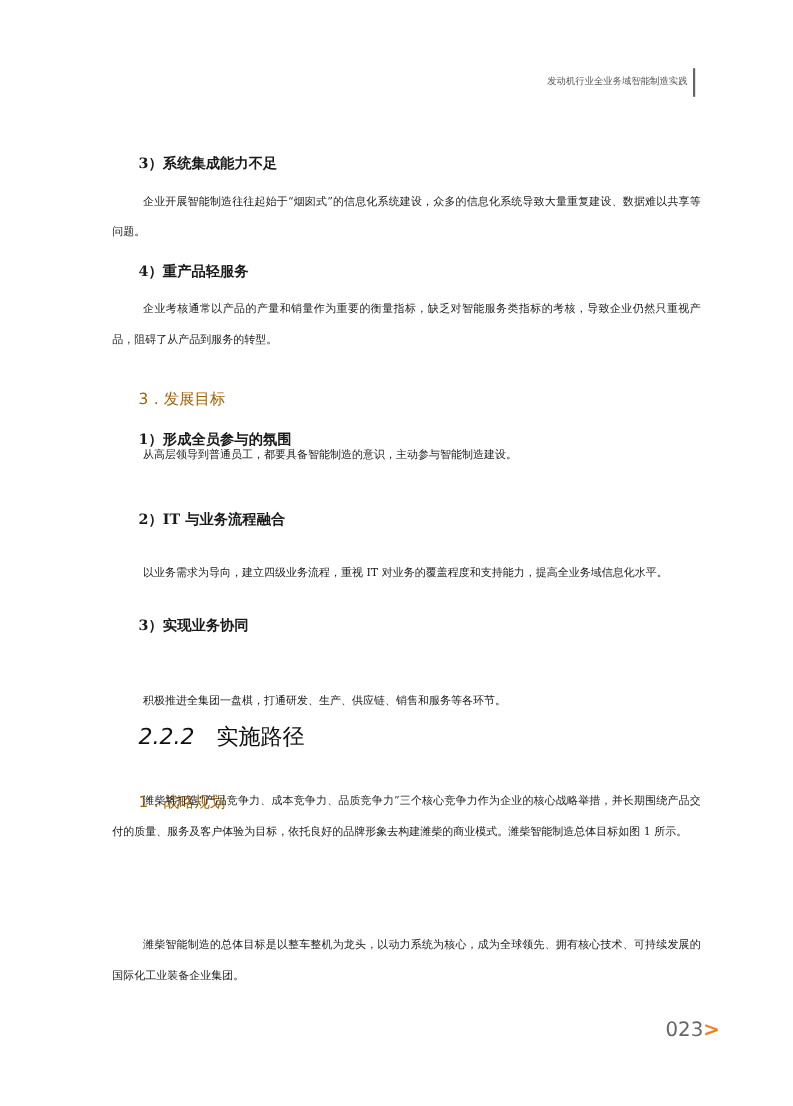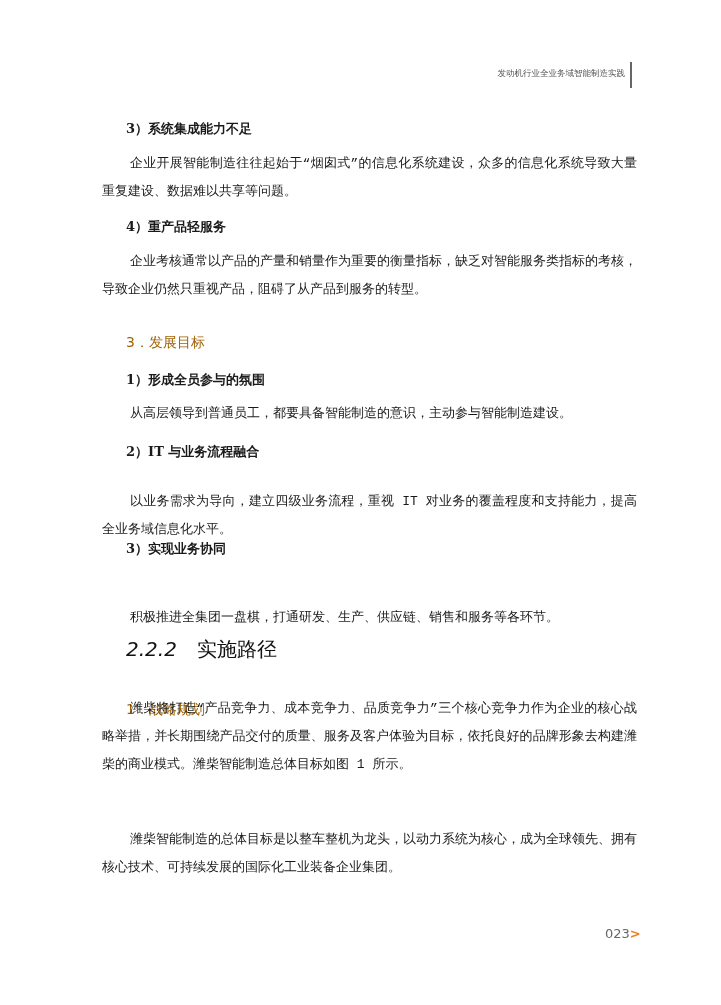--- a/index.html
+++ b/index.html
@@ -1,46 +1,46 @@
 <!DOCTYPE html>
 <html><head>
 <meta charset="utf-8">
 <style>
   html, body { margin: 0; padding: 0; background: #ffffff; }
   body { width: 721px; height: 1005px; position: relative; overflow: hidden;
          font-family: "DejaVu Serif", "Liberation Serif", serif; color: #1a1a1a; }
   .running-head { position: absolute; top: 68px; right: 96px; font-family: Liberation Sans, sans-serif;
                   font-size: 8.5px; color: #555; letter-spacing: 0; }
   .head-bar { position: absolute; top: 62px; left: 630px; width: 2px; height: 26px; background: #666; }
-  .block { position: absolute; left: 102px; width: 535px; }
+  .block { position: absolute; left: 102px; width: 535px; margin-top: 20px; }
   .sub { font-weight: bold; font-size: 13px; padding-left: 24px; }
-  .para { font-size: 13px; line-height: 28px; text-indent: 28px; text-align: justify; font-family: Liberation Mono, monospace; }
+  .para { font-size: 10px; line-height: 28px; text-indent: 28px; text-align: justify; }
   .red { color: #a16207; font-family: "DejaVu Sans", "Liberation Sans", sans-serif; font-size: 14px; padding-left: 24px; }
   .h2 { font-family: "DejaVu Sans", "Liberation Sans", sans-serif; font-size: 20px; color: #111; padding-left: 24px; }
   .h2 .num { margin-right: 20px; font-style: italic; }
   .page-num { position: absolute; top: 926px; left: 605px; font-family: "DejaVu Sans", "Liberation Sans", sans-serif;
-              font-size: 13px; color: #666; }
+              font-size: 18px; color: #666; }
   .page-num .arrow { color: #f07e1a; font-weight: bold; }
 </style>
 </head>
 <body>
 
 <div class="running-head">发动机行业全业务域智能制造实践</div>
 <div class="head-bar"></div>
 
 <div class="block sub" style="top:120px">3）系统集成能力不足</div>
 <div class="block para" style="top:150px">企业开展智能制造往往起始于“烟囱式”的信息化系统建设，众多的信息化系统导致大量重复建设、数据难以共享等问题。</div>
 
 <div class="block sub" style="top:218px">4）重产品轻服务</div>
 <div class="block para" style="top:248px">企业考核通常以产品的产量和销量作为重要的衡量指标，缺乏对智能服务类指标的考核，导致企业仍然只重视产品，阻碍了从产品到服务的转型。</div>
 
 <div class="block red" style="top:334px">3．发展目标</div>
 
 <div class="block sub" style="top:371px">1）形成全员参与的氛围</div>
-<div class="block para" style="top:400px">从高层领导到普通员工，都要具备智能制造的意识，主动参与智能制造建设。</div>
+<div class="block para" style="top:380px">从高层领导到普通员工，都要具备智能制造的意识，主动参与智能制造建设。</div>
 
 <div class="block sub" style="top:443px">2）IT 与业务流程融合</div>
 <div class="block para" style="top:488px">以业务需求为导向，建立四级业务流程，重视 IT 对业务的覆盖程度和支持能力，提高全业务域信息化水平。</div>
 
 <div class="block sub" style="top:540px">3）实现业务协同</div>
 <div class="block para" style="top:604px">积极推进全集团一盘棋，打通研发、生产、供应链、销售和服务等各环节。</div>
 
 <div class="block h2" style="top:636px">
   <span class="num">2.2.2</span><span>实施路径</span>
 </div>

